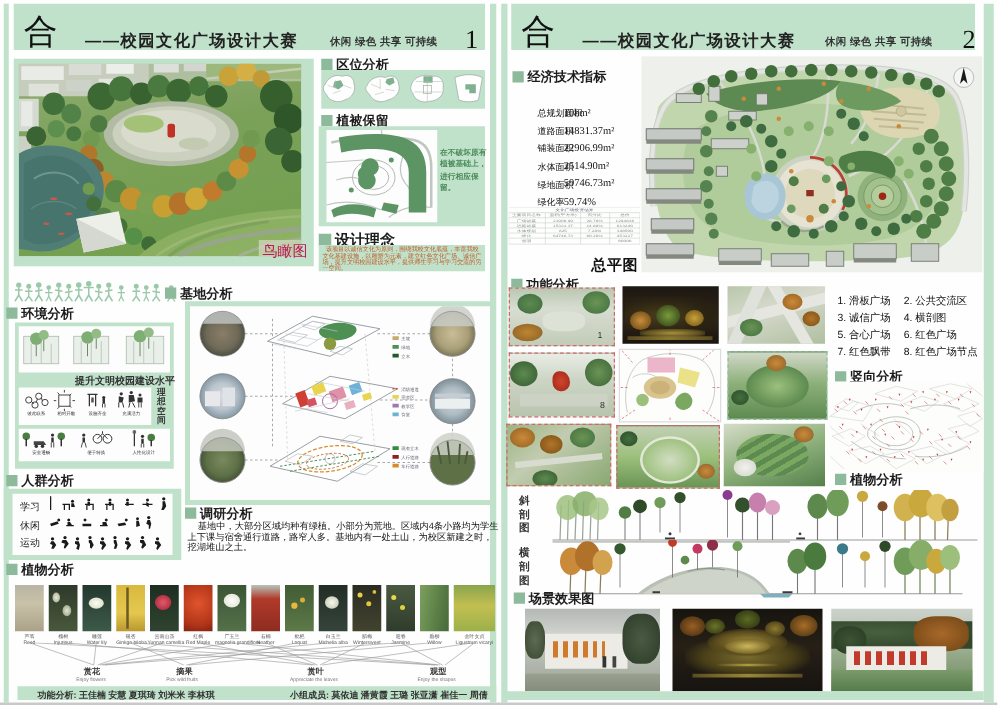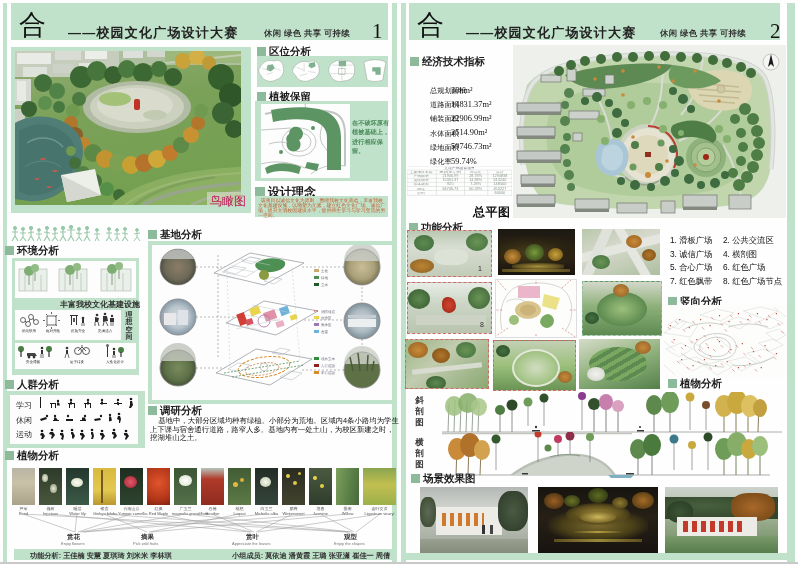--- a/index.html
+++ b/index.html
@@ -266,21 +266,21 @@
 </g>
 <g>
 <rect x="86" y="8" width="30" height="22" fill="#e9efe9" stroke="#aab4aa" stroke-width="0.6"></rect>
 <path d="M92,30 L92,12 M100,30 L100,8 M108,30 L108,12" stroke="#b9c2b9" stroke-width="0.7"></path>
 <circle cx="97" cy="8" r="5" fill="#7fae74"></circle>
       <circle cx="104" cy="5" r="4" fill="#92bb85"></circle>
 <path d="M97,13 L97,24 M104,9 L104,18" stroke="#6b8a60" stroke-width="0.8"></path>
 </g>
 </svg>
 
-<div class="abs" style="left:60px;top:299px;font-size:8px;font-weight:bold;color:#333;">丰富我校文化基建设施</div>
+<div class="abs" style="left:60px;top:299px;font-size:8px;font-weight:bold;color:#333;">提升文明校园建设水平</div>
 
 <div class="abs" style="left:15px;top:310px;width:106px;height:30px;background:#fcfdfc;"></div>
 <svg class="abs" style="left:15px;top:310px;" width="106" height="30" viewBox="0 0 106 30">
 <g stroke="#444" fill="none" stroke-width="0.8">
 <circle cx="8" cy="10" r="2.5"></circle>
       <circle cx="16" cy="7" r="2.5"></circle>
       <circle cx="13" cy="14" r="2.5"></circle>
       <circle cx="21" cy="12" r="2.5"></circle>
 <path d="M10,11 L12,13 M15,9 L14,12 M18,8 L19,11"></path>
 </g>
@@ -416,21 +416,21 @@
       <path d="M53,37 l2,0 1,4 -1,3 -2,0 1,-3 -1,-2 Z"></path>
 <circle cx="64" cy="36" r="1.3"></circle>
       <path d="M62,38 l3,0 2,3 -3,4 -1,-1 1,-3 -2,-1 Z"></path>
 <circle cx="76" cy="35" r="1.3"></circle>
       <path d="M74,37 l3,0 2,4 -3,3 -1,-1 1,-3 -2,-1 Z"></path>
 <circle cx="88" cy="36" r="1.3"></circle>
       <path d="M86,38 l3,0 2,3 -3,4 -1,-1 1,-3 -2,-1 Z"></path>
 </g>
 </svg>
 
-<div class="hdr" style="left:148px;top:228px;"><span class="sq"></span>基地分析</div>
+<div class="hdr" style="left:132px;top:228px;"><span class="sq"></span>基地分析</div>
 
 <div class="abs mint" style="left:148px;top:241px;width:248px;height:163px;"></div>
 
 <div class="abs" style="left:152px;top:245px;width:240px;height:155px;background:#fcfdfc;"></div>
 
 <svg class="abs" style="left:152px;top:245px;" width="240" height="155" viewBox="0 0 240 155">
 <defs>
 <radialGradient id="ph1">
         <stop offset="0" stop-color="#8a7d66"></stop>
         <stop offset="0.7" stop-color="#6e6a58"></stop>

